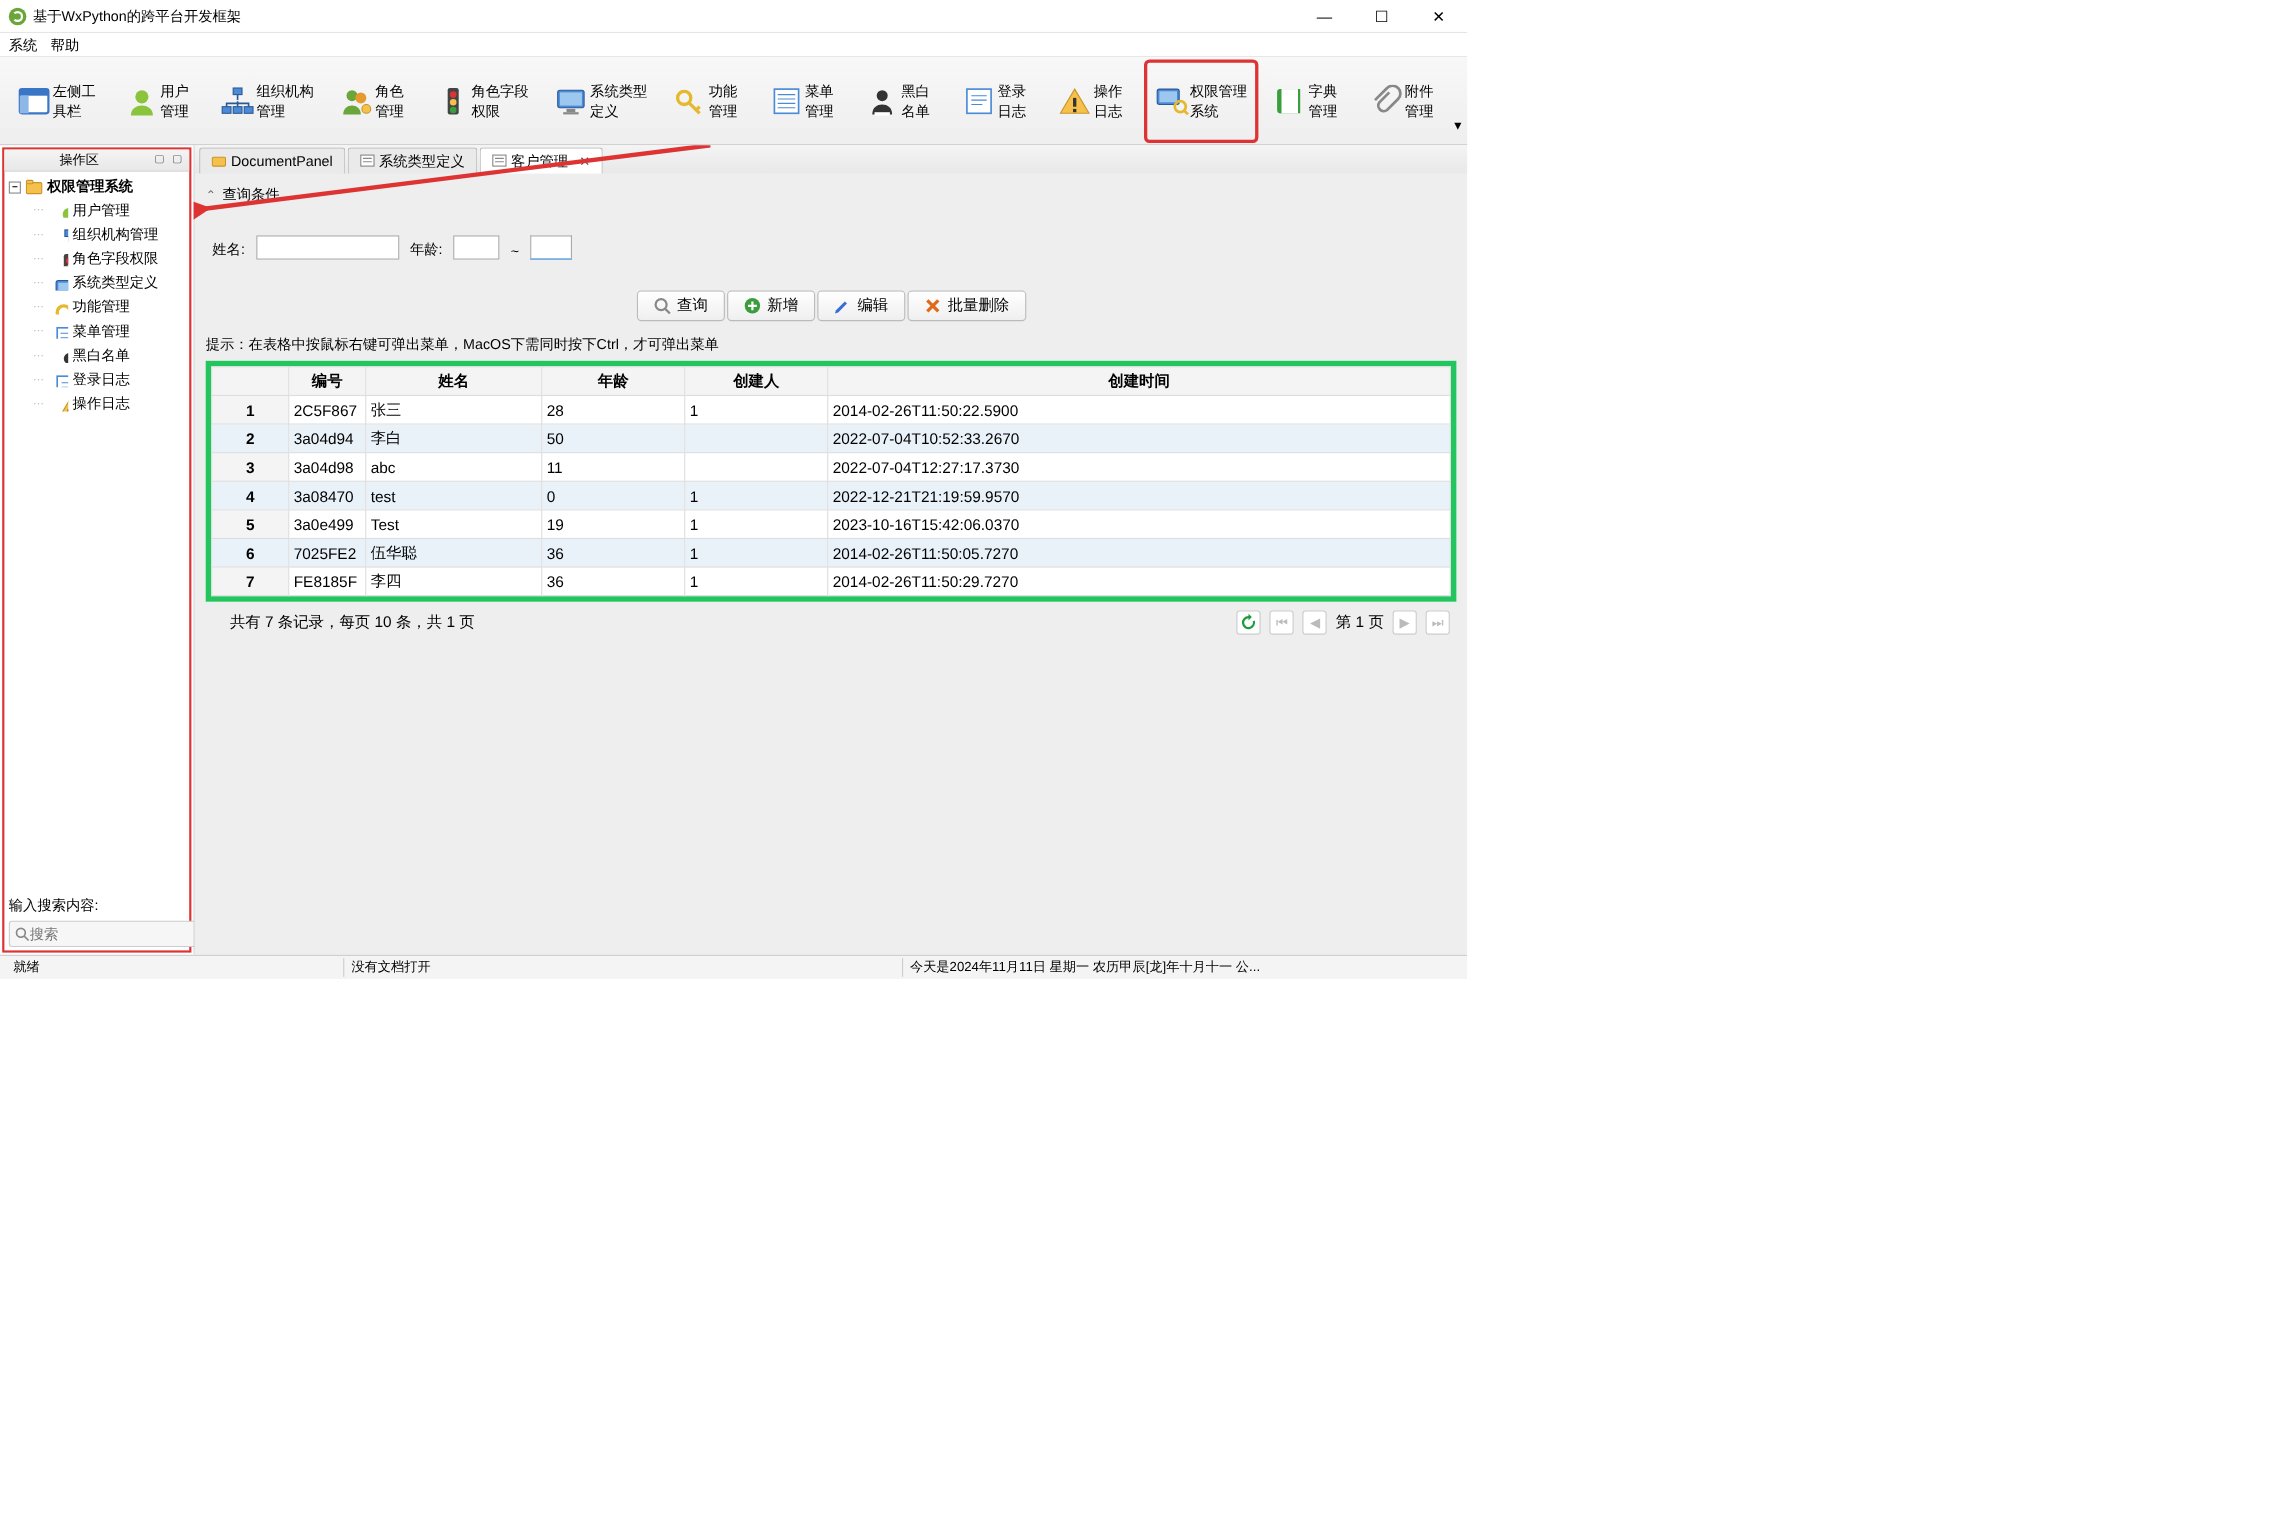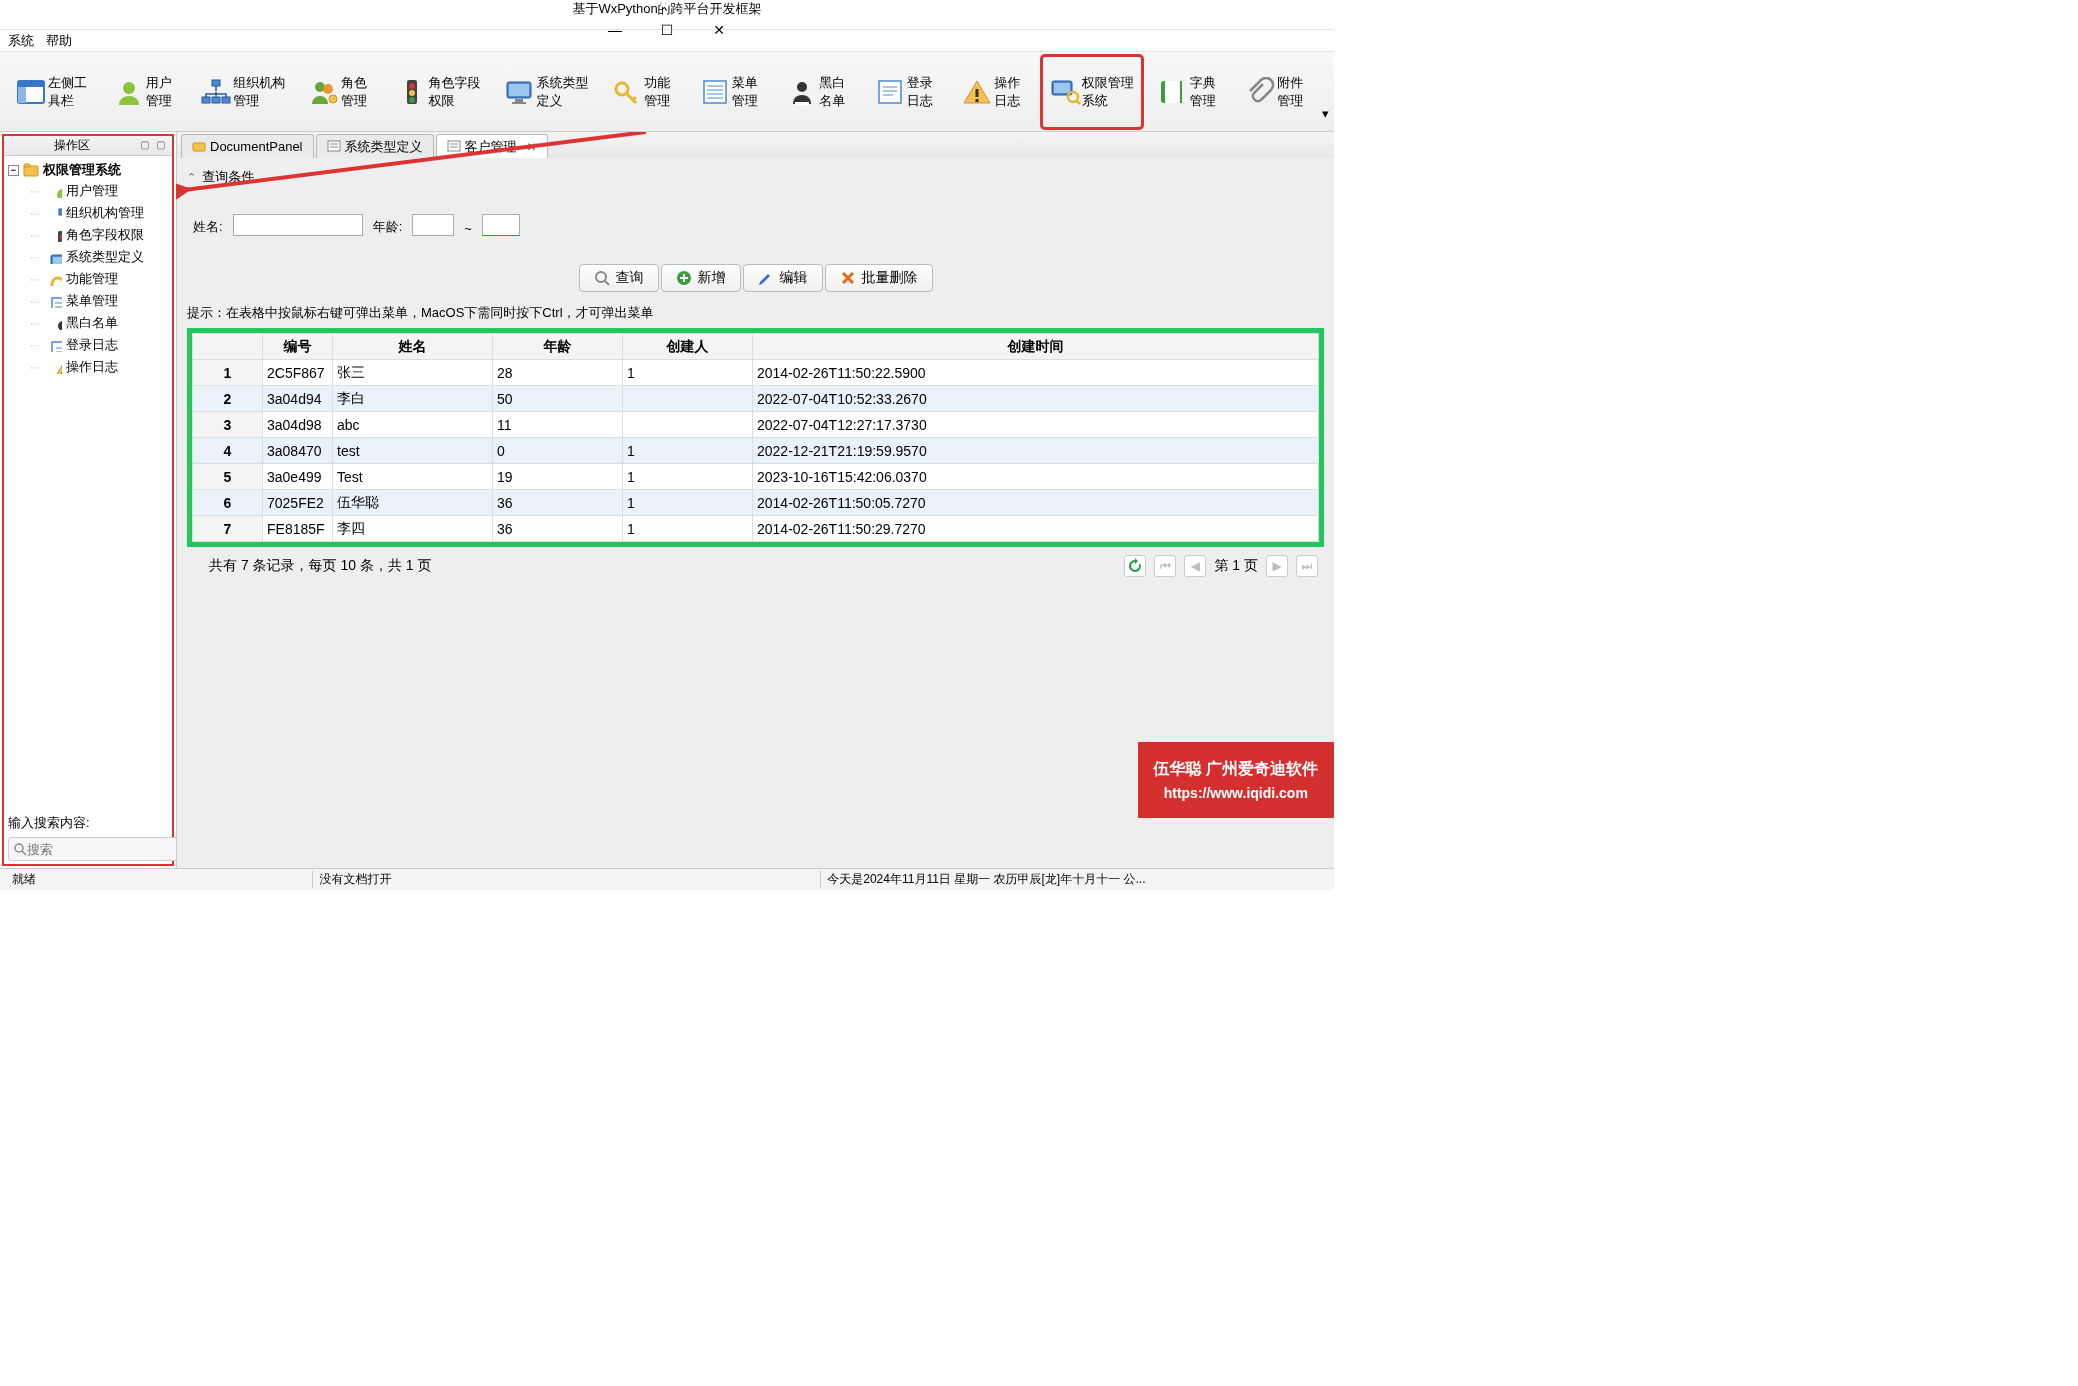--- a/index.html
+++ b/index.html
@@ -1,19 +1,19 @@
 <!DOCTYPE html>
 <html><head>
 <meta charset="utf-8">
 <style>
 * { box-sizing: border-box; margin: 0; padding: 0; font-family: "Microsoft YaHei", "SimSun", sans-serif; }
 body { background: #fff; font-size: 13px; overflow: hidden; width: 1334px; height: 890px; position: relative; }
 
 
-.titlebar { height: 30px; display: flex; align-items: center; padding: 0 8px; background: #fff; border-bottom: 1px solid #e5e5e5; flex-direction: column; }
+.titlebar { height: 30px; display: flex; align-items: center; padding: 0 8px; background: #fff; border-bottom: 1px solid #e5e5e5; }
 .titlebar .app-icon { width: 16px; height: 16px; background: #6aa63a; border-radius: 50%; margin-right: 6px; position: relative; }
 .titlebar .app-icon::after { content: ""; position: absolute; inset: 3px; border: 2px solid #fff; border-radius: 50%; border-left-color: transparent; }
 .titlebar .title { flex: 1; font-size: 13px; }
 .titlebar .win-btns { display: flex; gap: 16px; }
 .titlebar .win-btn { width: 36px; height: 24px; display: flex; align-items: center; justify-content: center; font-size: 14px; cursor: pointer; }
 
 
 .menubar { height: 22px; display: flex; align-items: center; padding: 0 8px; gap: 12px; font-size: 13px; border-bottom: 1px solid #e5e5e5; }
 .menubar span { cursor: pointer; }
 
@@ -572,24 +572,20 @@
               <path d="M8 2a6 6 0 1 0 5.7 4.1l-1.8.7A4 4 0 1 1 8 4v2l3-3-3-3z" fill="#1a9e3d"></path>
             </svg>
           </span>
         <span class="pbtn dim">⏮</span>
         <span class="pbtn dim">◀</span>
         <span>第 1 页</span>
         <span class="pbtn dim">▶</span>
         <span class="pbtn dim">⏭</span>
       </div>
 
-      <div class="watermark">
-        <div>伍华聪 广州爱奇迪软件</div>
-        <div class="url">https://www.iqidi.com</div>
-      </div>
     </div>
   </div>
 </div>
 
 <svg class="arrow-overlay">
   <defs>
       <marker id="ah" markerWidth="10" markerHeight="10" refX="2" refY="5" orient="auto">
         <path d="M10 0L0 5l10 5z" fill="#d33"></path>
       </marker>
     </defs>

